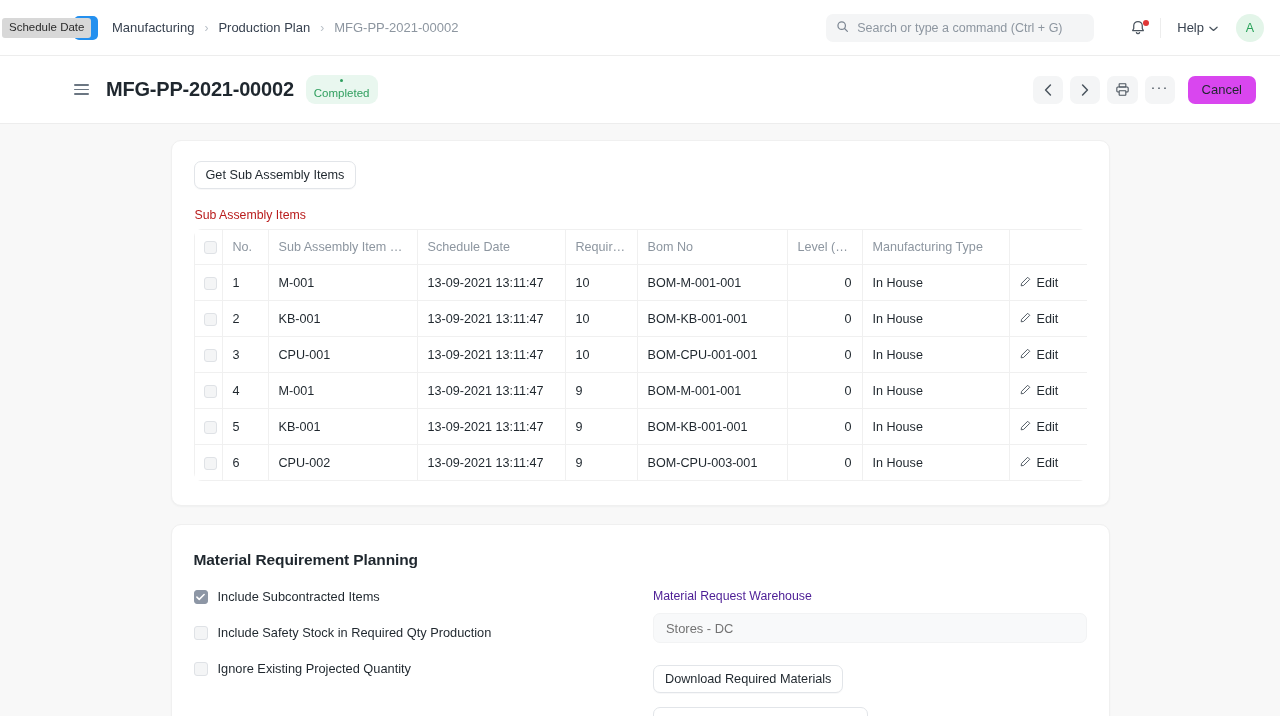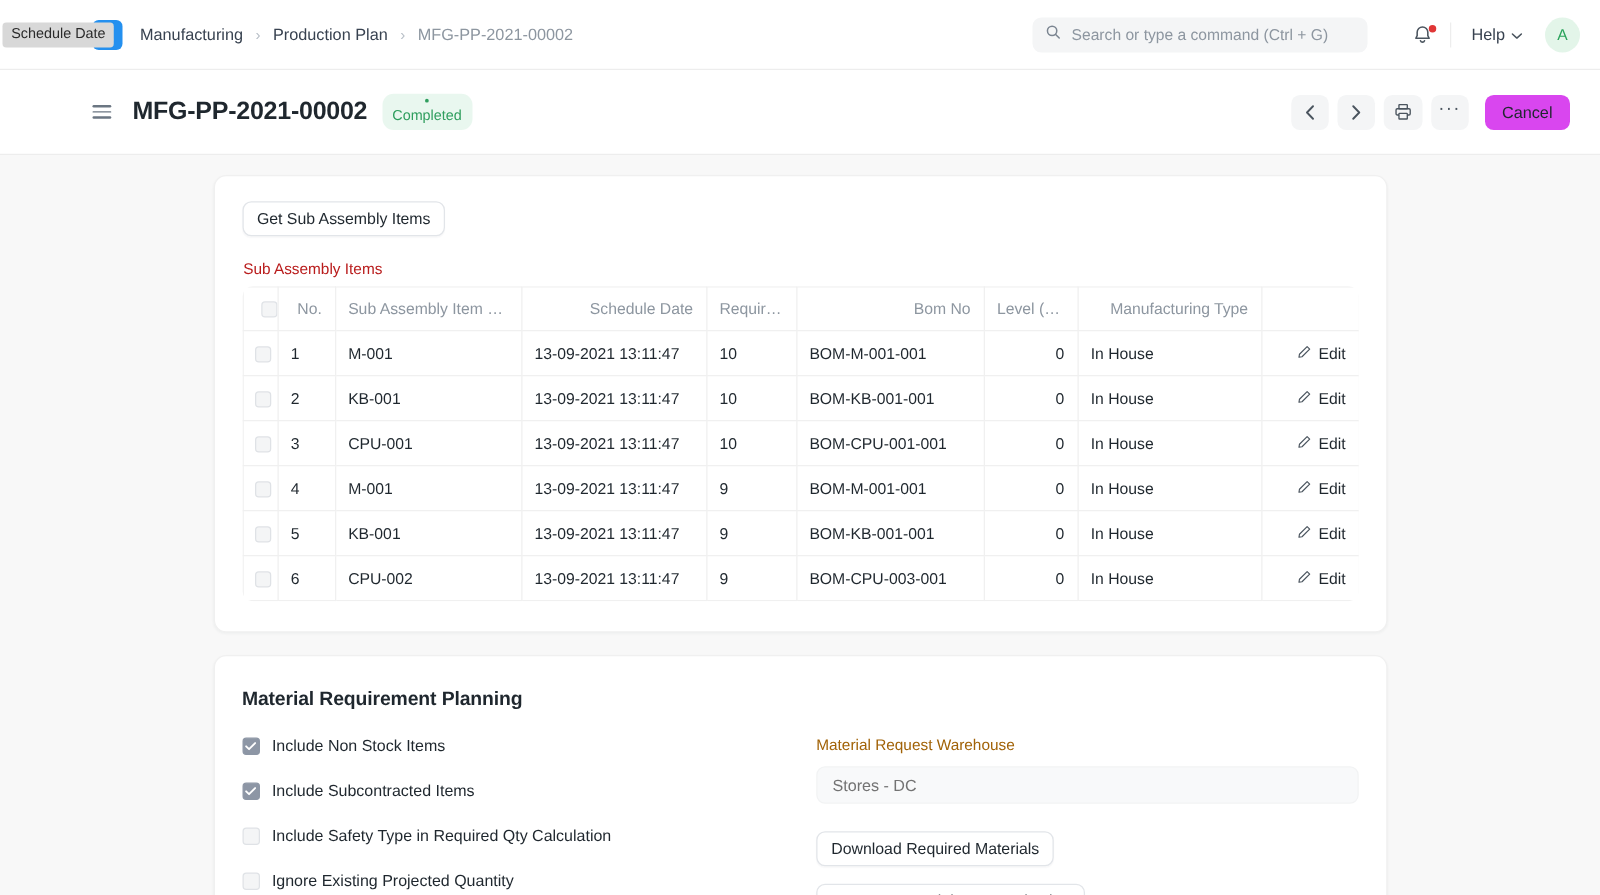--- a/index.html
+++ b/index.html
@@ -165,63 +165,63 @@
   .gtable-wrap { overflow: hidden; border: none; }
   th, td {
     border: 1px solid #f0f0f0;
     font-size: 12.6px;
     height: 36px;
     padding: 0 10px;
     text-align: left;
     font-weight: normal;
     white-space: nowrap; overflow: hidden; text-overflow: ellipsis;
   }
-  th { color: #8d96a0; background: #ffffff; height: 35px; text-align: right; }
+  th { color: #8d96a0; background: #ffffff; height: 35px; }
   td { color: #1f272e; }
   .c-check { width: 28px; padding: 0 0 0 9px; }
   .c-no    { width: 46px; }
   .c-item  { width: 149px; }
   .c-date  { width: 148px; }
   .c-req   { width: 72px; text-align: left; }
   .c-bom   { width: 150px; }
   .c-lvl   { width: 75px; text-align: right; }
   .c-mfg   { width: 147px; }
   .c-edit  { width: 78px; }
   th.c-req, th.c-lvl { text-align: left; }
   .cbox {
     width: 13px; height: 13px;
     border: 1px solid #dfe2e6;
     background: #f4f5f6;
     border-radius: 3px;
     display: inline-block;
     vertical-align: middle;
     cursor: pointer;
   }
-  .edit-cell { display:flex; align-items:center; gap:6px; color:#1f272e; cursor:pointer;justify-content:flex-end; }
+  .edit-cell { display:flex; align-items:center; gap:6px; color:#1f272e; cursor:pointer; }
   .edit-cell svg { flex:0 0 auto; }
 
   
   .sec-title { font-size: 15.5px; font-weight: bold; margin-bottom: 20px; letter-spacing:-0.1px; }
   .cols { display: flex; }
   .col-l { width: 460px; }
   .col-r { width: 434px; margin-left: 0; }
   .chk-row { display: flex; align-items: center; gap: 10px; margin-bottom: 21px; }
   .chk {
     width: 14px; height: 14px; border-radius: 3px;
     border: 1px solid #dfe2e6; background: #f4f5f6;
     flex: 0 0 auto;
     display:flex; align-items:center; justify-content:center;
     cursor: pointer;
   }
   .chk.on { background: #8d96a5; border-color: #8d96a5; }
   .chk.on svg { display: block; }
   .chk svg { display: none; }
   .chk-label { font-size: 12.8px; color: #1f272e; }
 
-  .field-label { font-size: 12.3px; color: #a16207; margin-bottom: 10px; }
+  .field-label { font-size: 12.3px; color: #4c1d95; margin-bottom: 10px; }
   .ro-input {
     height: 30px; background: #f8f9fa;
     border: 1px solid #f2f3f4; border-radius: 7px;
     display: flex; align-items: center;
     padding: 0 12px;
     font-size: 12.9px; color: #737373;
     margin-bottom: 22px;
   }
   .stack-btn { display:block; margin-bottom: 14px; }
 </style>
@@ -461,33 +461,25 @@
 
     <div class="cols">
       <div class="col-l">
         <div id="mrp-checkboxes">
             <div class="chk-row">
               <span class="chk on">
                 <svg width="9" height="8" viewBox="0 0 10 8" fill="none" stroke="#ffffff" stroke-width="1.7">
                   <path d="M1 4.1l2.6 2.5L9 1.2" stroke-linecap="round" stroke-linejoin="round"></path>
                 </svg>
               </span>
-              <span class="chk-label">Include Non Stock Items</span>
-            </div>
-            <div class="chk-row">
-              <span class="chk on">
-                <svg width="9" height="8" viewBox="0 0 10 8" fill="none" stroke="#ffffff" stroke-width="1.7">
-                  <path d="M1 4.1l2.6 2.5L9 1.2" stroke-linecap="round" stroke-linejoin="round"></path>
-                </svg>
-              </span>
               <span class="chk-label">Include Subcontracted Items</span>
             </div>
             <div class="chk-row">
               <span class="chk"></span>
-              <span class="chk-label">Include Safety Type in Required Qty Calculation</span>
+              <span class="chk-label">Include Safety Stock in Required Qty Production</span>
             </div>
             <div class="chk-row">
               <span class="chk"></span>
               <span class="chk-label">Ignore Existing Projected Quantity</span>
             </div>
           </div>
 
       </div>
 
       <div class="col-r">

